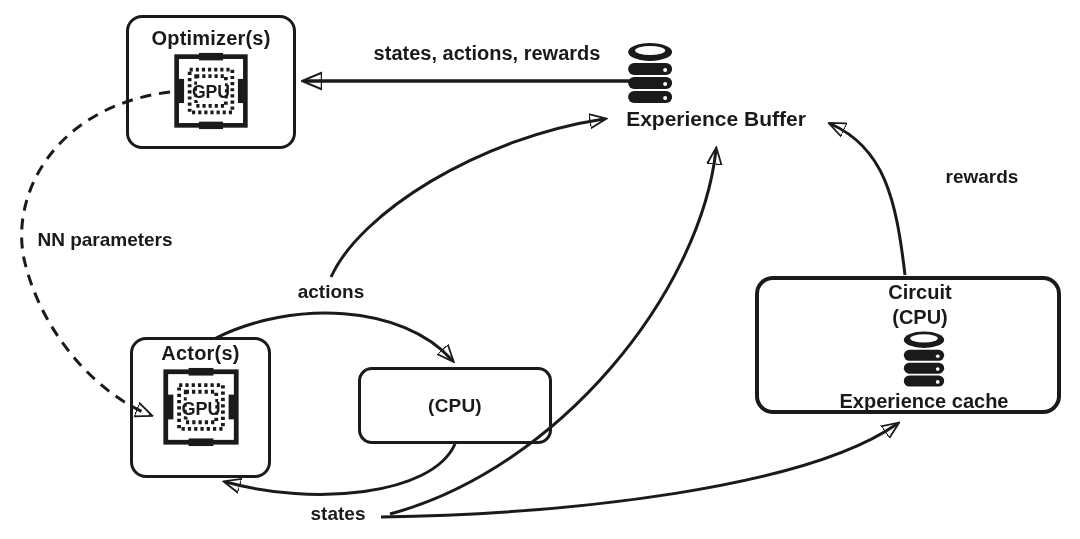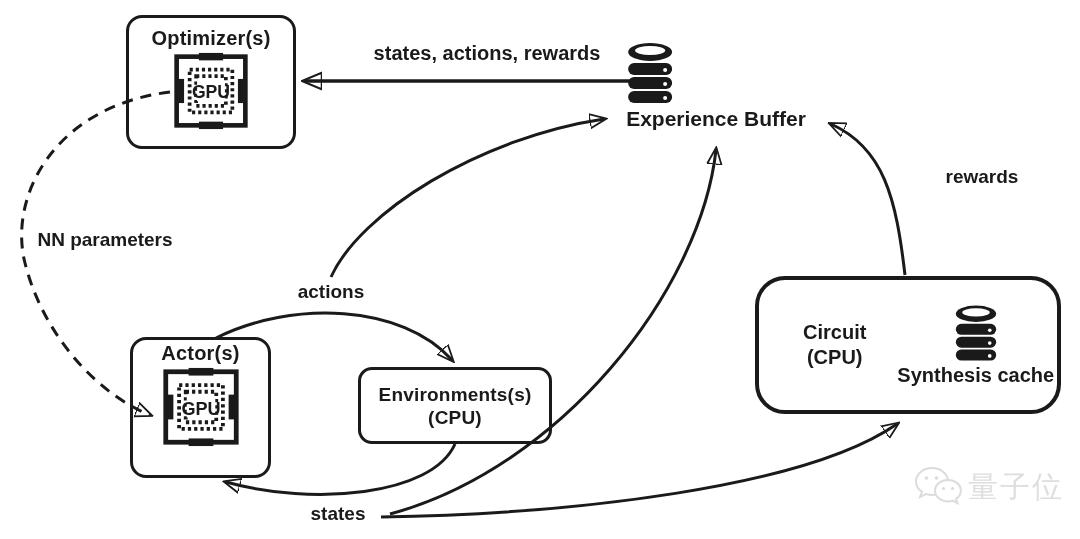--- a/index.html
+++ b/index.html
@@ -42,22 +42,22 @@
   .gpu-chip { margin-top: 2px; }
   .environments {
     left: 358px; top: 367px; width: 194px; height: 77px;
     border-radius: 14px;
     justify-content: center;
   }
   .environments .node-title { font-size: 19px; line-height: 23px; }
   .circuit {
     left: 755px; top: 276px; width: 306px; height: 138px;
     border-width: 4px;
-    border-radius: 30px;
-    flex-direction: row;
+    border-radius: 18px;
+    flex-direction: column;
     align-items: center;
     justify-content: flex-start;
     padding-left: 24px;
   }
   .circuit-text {
     font-weight: 700;
     font-size: 20px;
     line-height: 25px;
     text-align: center;
     width: 112px;
@@ -163,41 +163,40 @@
       <rect x="7" y="29" width="6" height="26" fill="#1a1a1a"></rect>
       <rect x="71" y="29" width="6" height="26" fill="#1a1a1a"></rect>
       <rect x="19" y="19" width="46" height="46" fill="none" stroke="#1a1a1a" stroke-width="4" stroke-dasharray="3.4 3.2"></rect>
       <rect x="26" y="26" width="32" height="32" fill="none" stroke="#1a1a1a" stroke-width="4" stroke-dasharray="3.4 3.2"></rect>
       <rect x="27" y="31" width="30" height="22" fill="#ffffff"></rect>
       <text x="42" y="50" font-family="Liberation Sans, sans-serif" font-size="19" font-weight="700" text-anchor="middle" fill="#1a1a1a">GPU</text>
     </svg>
   </div>
 
   <div class="node environments">
-    <div class="node-title">Environments(s)</div>
     <div class="node-title">(CPU)</div>
   </div>
 
   <div class="node circuit">
     <div class="circuit-text">
       <div>Circuit</div>
       <div>(CPU)</div>
     </div>
     <div class="cache-block">
       <svg width="44" height="58" viewBox="0 0 48 62">
         <ellipse cx="24" cy="10" rx="22" ry="9" fill="#1a1a1a"></ellipse>
         <ellipse cx="24" cy="8.5" rx="15" ry="4.5" fill="#ffffff"></ellipse>
         <rect x="2" y="21" width="44" height="12" rx="6" fill="#1a1a1a"></rect>
         <rect x="2" y="35" width="44" height="12" rx="6" fill="#1a1a1a"></rect>
         <rect x="2" y="49" width="44" height="12" rx="6" fill="#1a1a1a"></rect>
         <circle cx="39" cy="28" r="2" fill="#ffffff"></circle>
         <circle cx="39" cy="42" r="2" fill="#ffffff"></circle>
         <circle cx="39" cy="56" r="2" fill="#ffffff"></circle>
       </svg>
-      <div class="cache-label">Synthesis cache</div>
+      <div class="cache-label">Experience cache</div>
     </div>
   </div>
 
   <div class="exp-buffer">
     <svg width="48" height="62" viewBox="0 0 48 62">
       <ellipse cx="24" cy="10" rx="22" ry="9" fill="#1a1a1a"></ellipse>
       <ellipse cx="24" cy="8.5" rx="15" ry="4.5" fill="#ffffff"></ellipse>
       <rect x="2" y="21" width="44" height="12" rx="6" fill="#1a1a1a"></rect>
       <rect x="2" y="35" width="44" height="12" rx="6" fill="#1a1a1a"></rect>
       <rect x="2" y="49" width="44" height="12" rx="6" fill="#1a1a1a"></rect>
@@ -209,25 +208,14 @@
   </div>
 
   <div class="edge-label lbl-sar">states, actions, rewards</div>
   <div class="edge-label lbl-nn">
     <div>NN parameters</div>
   </div>
   <div class="edge-label lbl-actions">actions</div>
   <div class="edge-label lbl-rewards">rewards</div>
   <div class="edge-label lbl-states">states</div>
 
-  <div class="watermark">
-    <svg width="52" height="46" viewBox="0 0 52 46">
-      <path d="M20 4 C11 4 4 10 4 17.5 C4 22 6.5 25.5 10 27.8 L8 33 L14 30 C16 30.6 18 31 20 31 C29 31 36 25 36 17.5 C36 10 29 4 20 4 Z" fill="#ffffff" stroke="#dcdcdc" stroke-width="2"></path>
-      <circle cx="14.5" cy="14" r="1.8" fill="#dcdcdc"></circle>
-      <circle cx="24.5" cy="14" r="1.8" fill="#dcdcdc"></circle>
-      <path d="M36 16 C28.8 16 23 20.8 23 26.7 C23 32.6 28.8 37.4 36 37.4 C37.6 37.4 39.2 37.2 40.6 36.7 L45.5 39.2 L43.9 35 C46.7 33 48.9 30.1 48.9 26.7 C48.9 20.8 43.2 16 36 16 Z" fill="#ffffff" stroke="#dcdcdc" stroke-width="2"></path>
-      <circle cx="31.5" cy="24.5" r="1.6" fill="#dcdcdc"></circle>
-      <circle cx="40.5" cy="24.5" r="1.6" fill="#dcdcdc"></circle>
-    </svg>
-    <div class="watermark-text">量子位</div>
-  </div>
 
 </div>
 
 </body></html>

